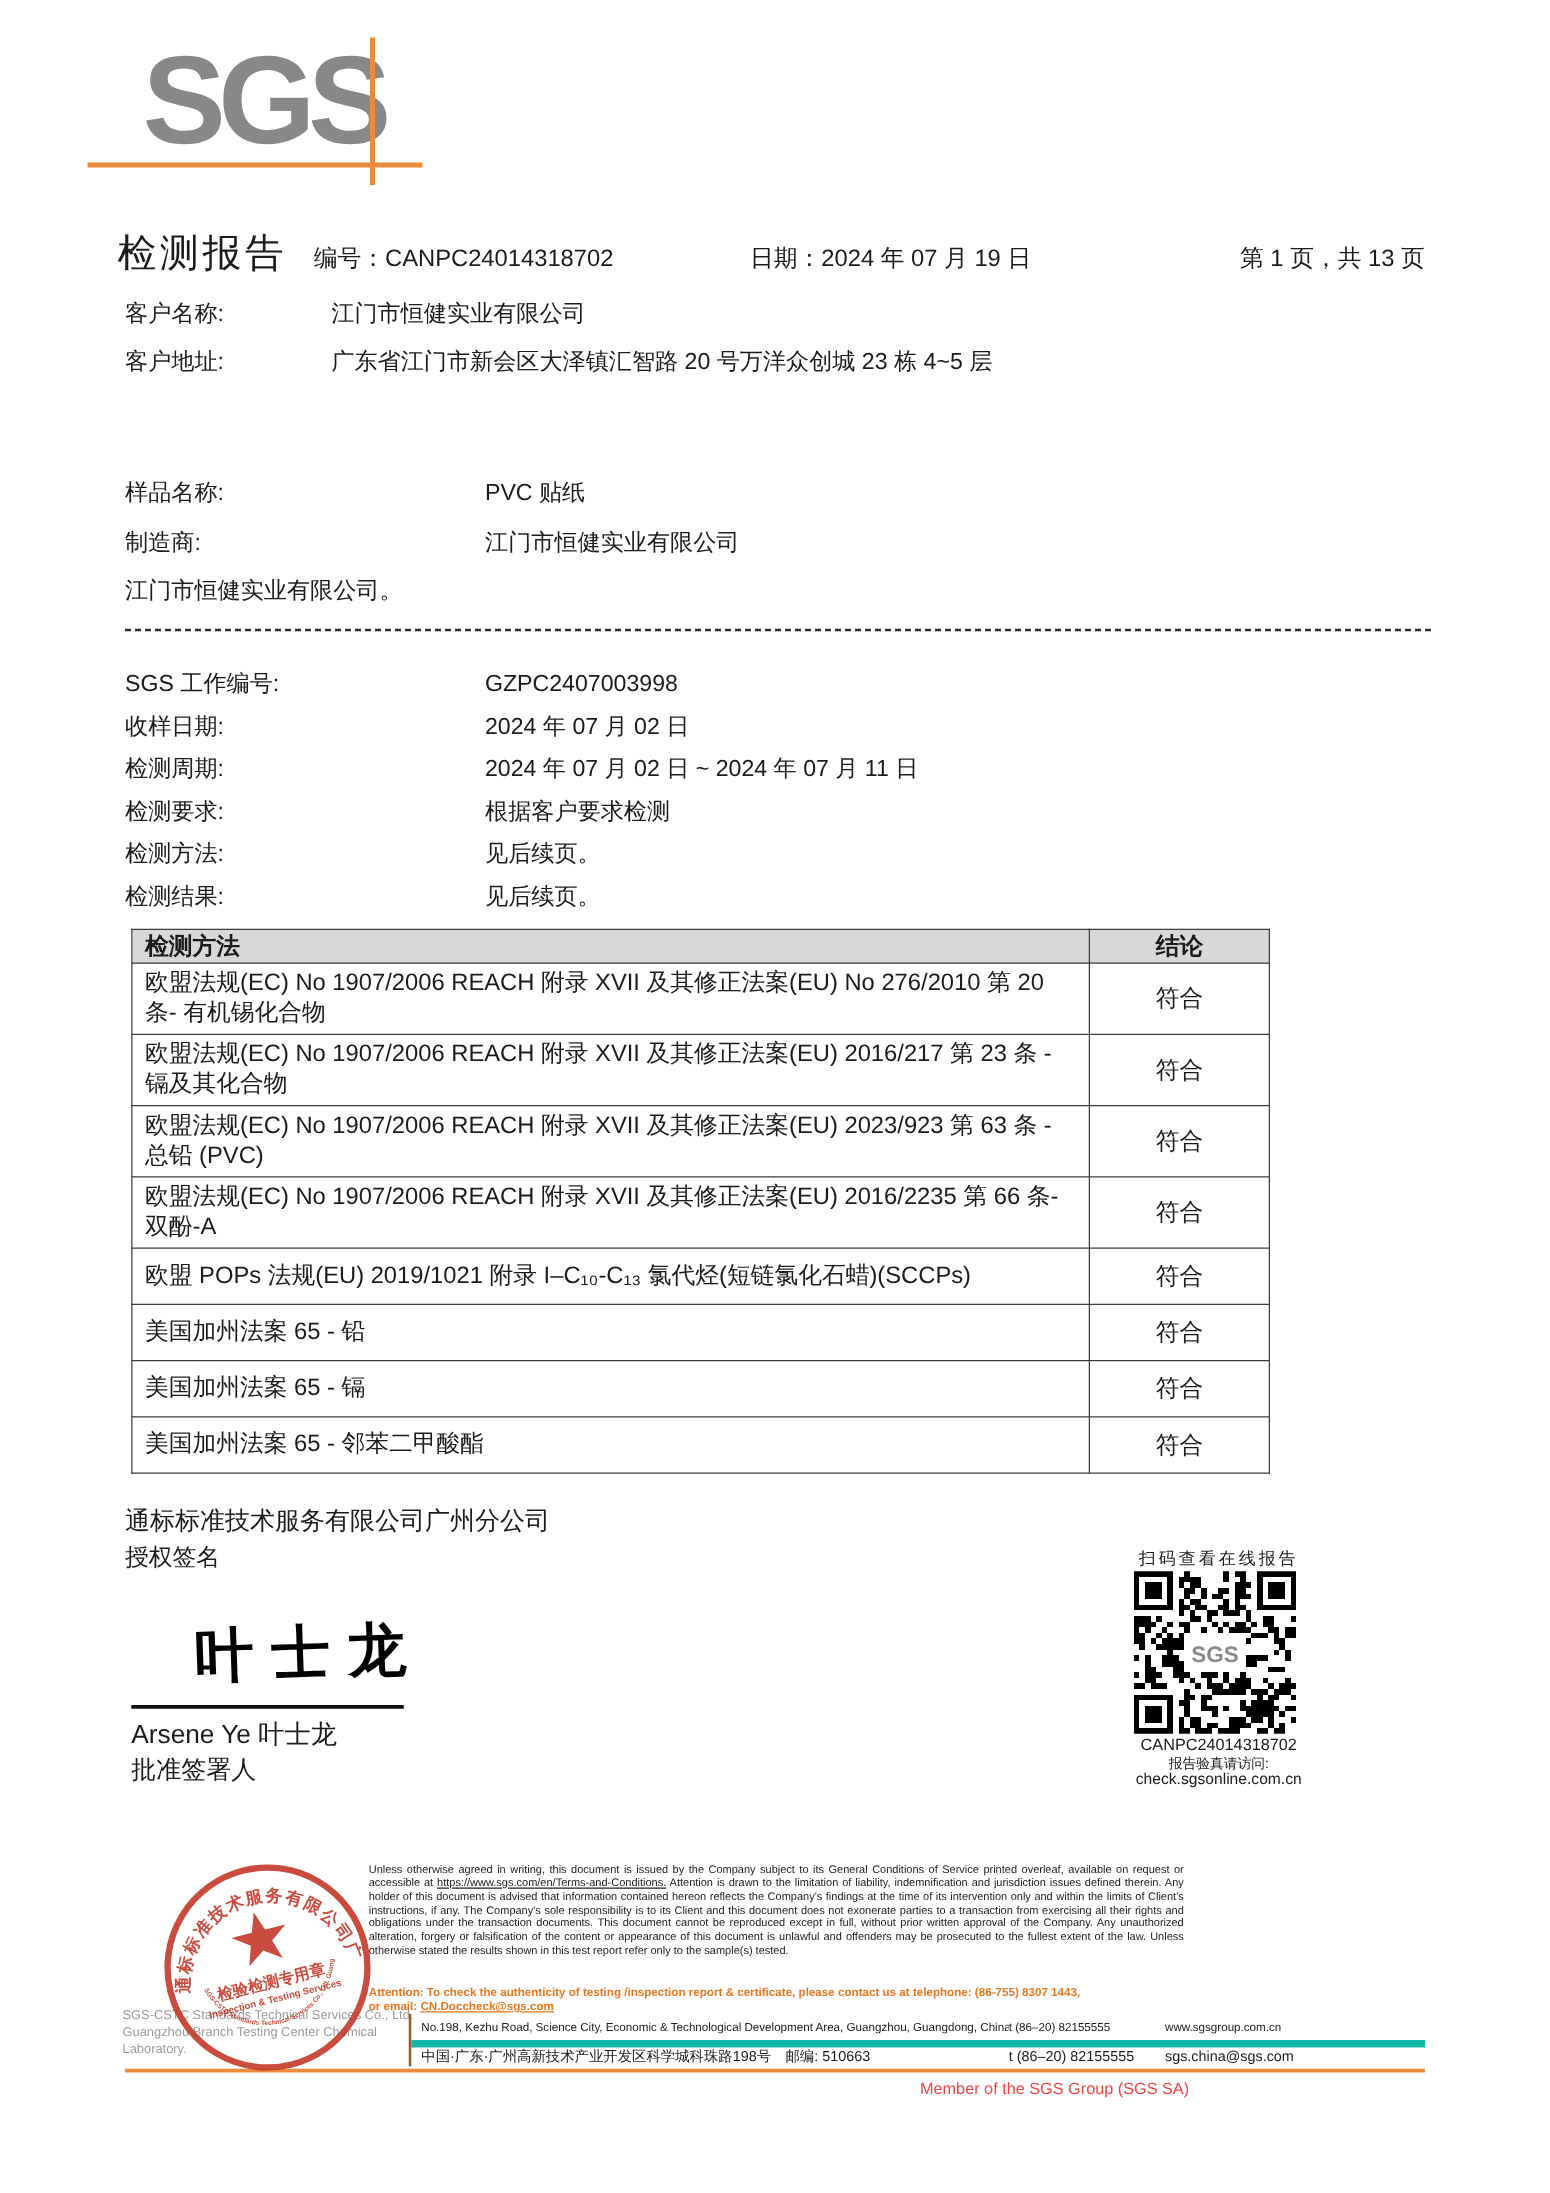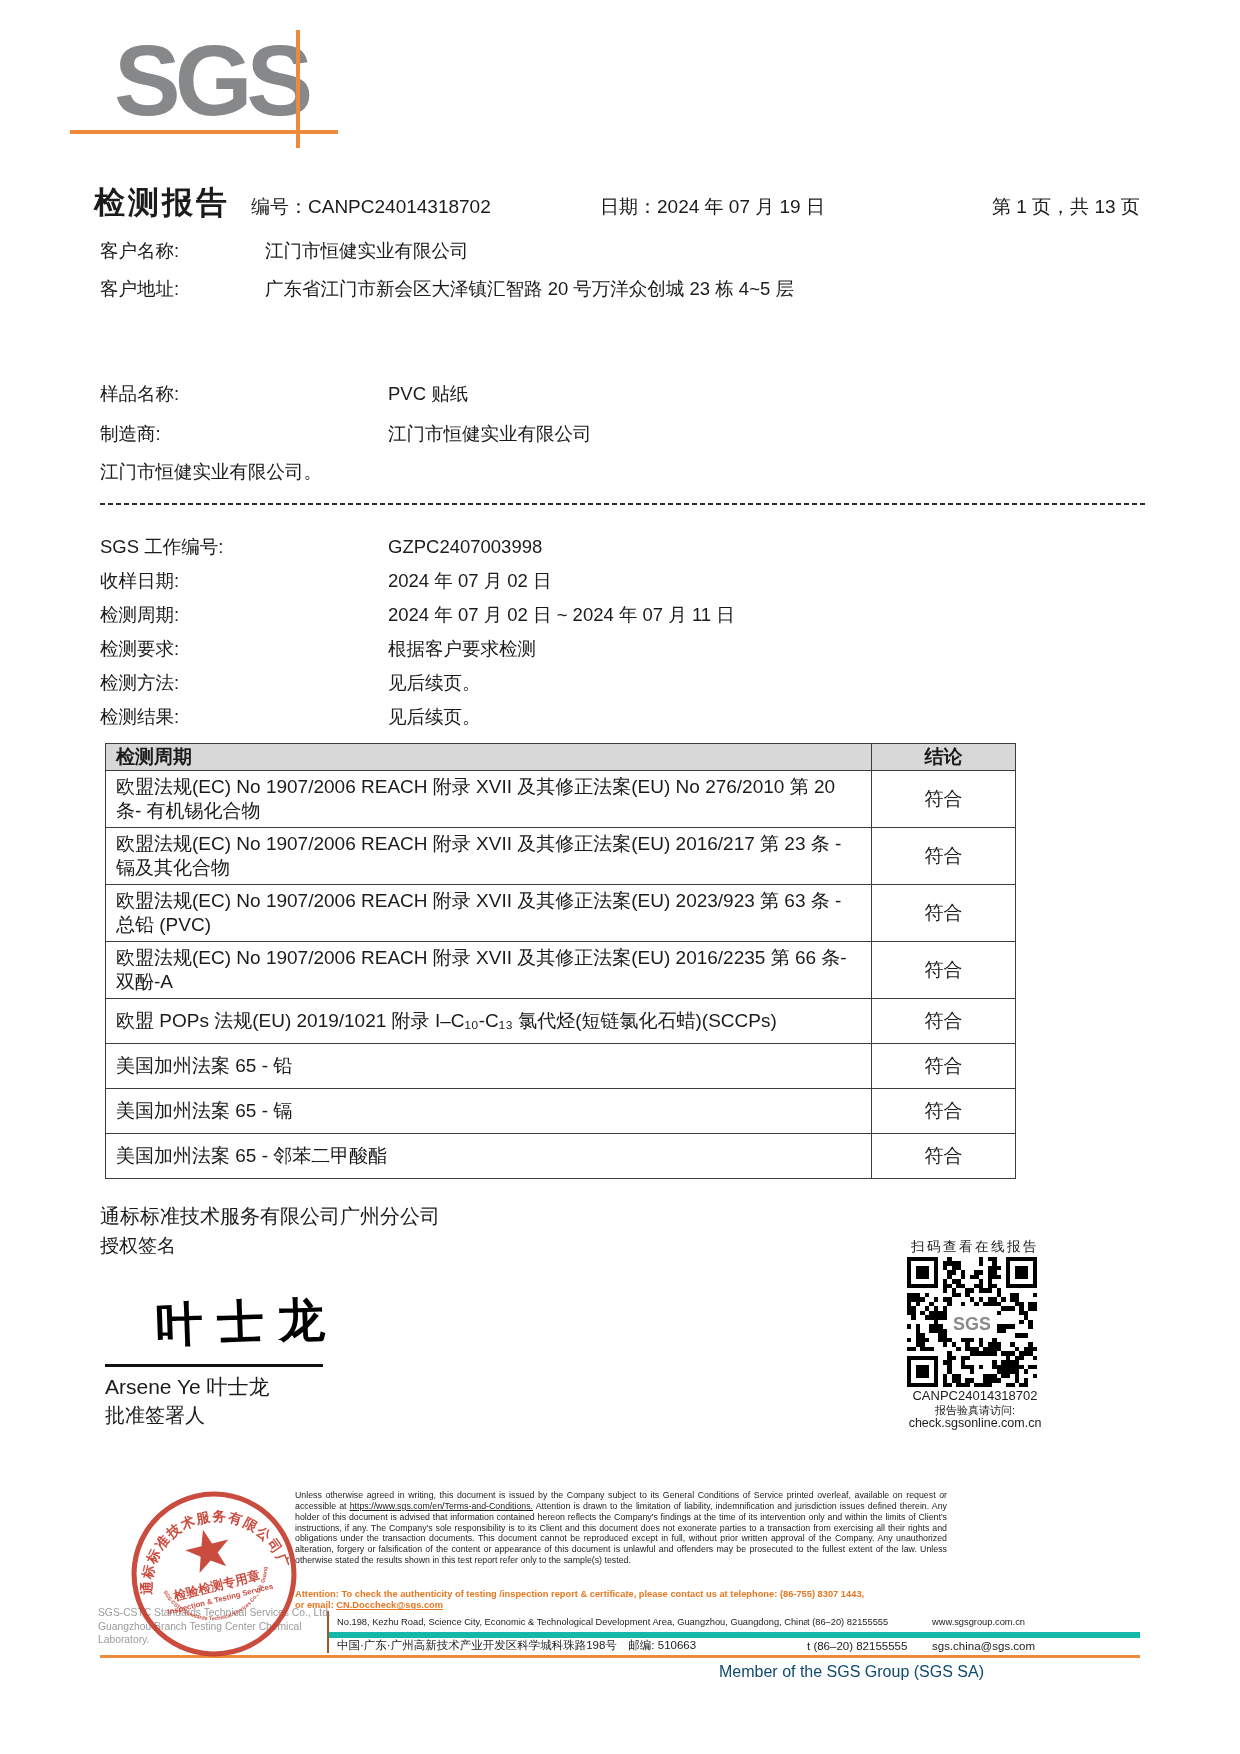--- a/index.html
+++ b/index.html
@@ -7,21 +7,21 @@
   .page{position:relative;width:1212px;height:1754px;background:#ffffff;overflow:hidden;
         font-family:"Liberation Sans",sans-serif;color:#1b1b1b}
   .abs{position:absolute}
 
   
   .logo{left:114px;top:30px;font-size:100px;font-weight:800;color:#87888A;
         letter-spacing:-6px;line-height:1;font-family:"Liberation Sans",sans-serif}
   .logo-vline{left:296px;top:30px;width:4px;height:118px;background:#ED8A3C}
   .logo-hline{left:70px;top:130px;width:268px;height:4px;background:#ED8A3C}
 
-  .doc-title{left:94px;top:182px;font-size:31px;font-weight:700;letter-spacing:3px}
+  .doc-title{left:94px;top:182px;font-size:31px;font-weight:400;letter-spacing:3px}
   .hdr-line{top:194px;font-size:19px;white-space:nowrap}
   .hdr-no{left:251px}
   .hdr-date{left:600px}
   .hdr-page{left:992px}
 
   
   .kv{position:absolute;left:100px;font-size:18.5px;white-space:nowrap}
   .kv .lab{display:inline-block;width:165px}
   .kv.wide .lab{width:288px}
 
@@ -65,21 +65,21 @@
              font-size:9.3px;line-height:11px}
   .attention .em{text-decoration:underline}
   .addr-block{left:327px;top:1611px;width:813px;border-left:2px solid #9a5a28}
   .addr-row{display:flex;align-items:center;height:21px;padding-left:8px;white-space:nowrap}
   .addr-row.r-en{font-size:9.3px}
   .addr-row.r-cn{font-size:11.5px;border-top:6px solid #14b8a6}
   .addr-text{flex:0 0 470px;overflow:hidden}
   .addr-phone{flex:0 0 125px}
   .addr-site{flex:1 1 auto}
   .orange-hr{left:100px;top:1655px;width:1040px;height:3px;background:#ED8A3C}
-  .member{left:719px;top:1663px;font-size:16px;color:#0c4a6e}
+  .member{left:736px;top:1663px;font-size:13px;color:#ef4444}
 </style>
 </head>
 <body>
 
 <div class="page">
 
   <div class="abs logo">SGS</div>
   <div class="abs logo-vline"></div>
   <div class="abs logo-hline"></div>
 
@@ -127,21 +127,21 @@
     <span class="lab">检测结果:</span><span>见后续页。</span>
   </div>
 
   <table class="results">
     <colgroup>
         <col style="width:766px">
         <col style="width:144px">
       </colgroup>
     <tbody>
         <tr>
-      <th class="h-req">检测周期</th>
+      <th class="h-req">检测方法</th>
       <th class="h-con">结论</th>
     </tr>
     <tr>
       <td class="req">欧盟法规(EC) No 1907/2006 REACH 附录 XVII 及其修正法案(EU) No 276/2010 第 20 条- 有机锡化合物</td>
       <td class="con">符合</td>
     </tr>
     <tr>
       <td class="req">欧盟法规(EC) No 1907/2006 REACH 附录 XVII 及其修正法案(EU) 2016/217 第 23 条 - 镉及其化合物</td>
       <td class="con">符合</td>
     </tr>

